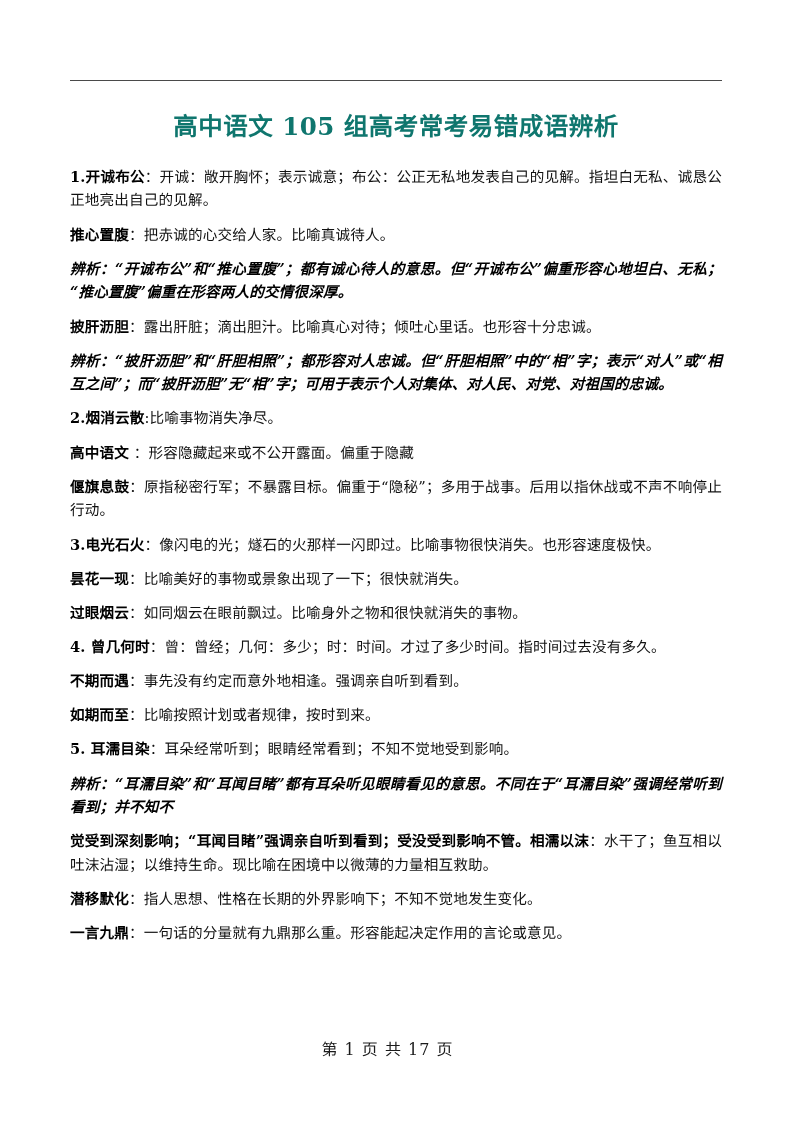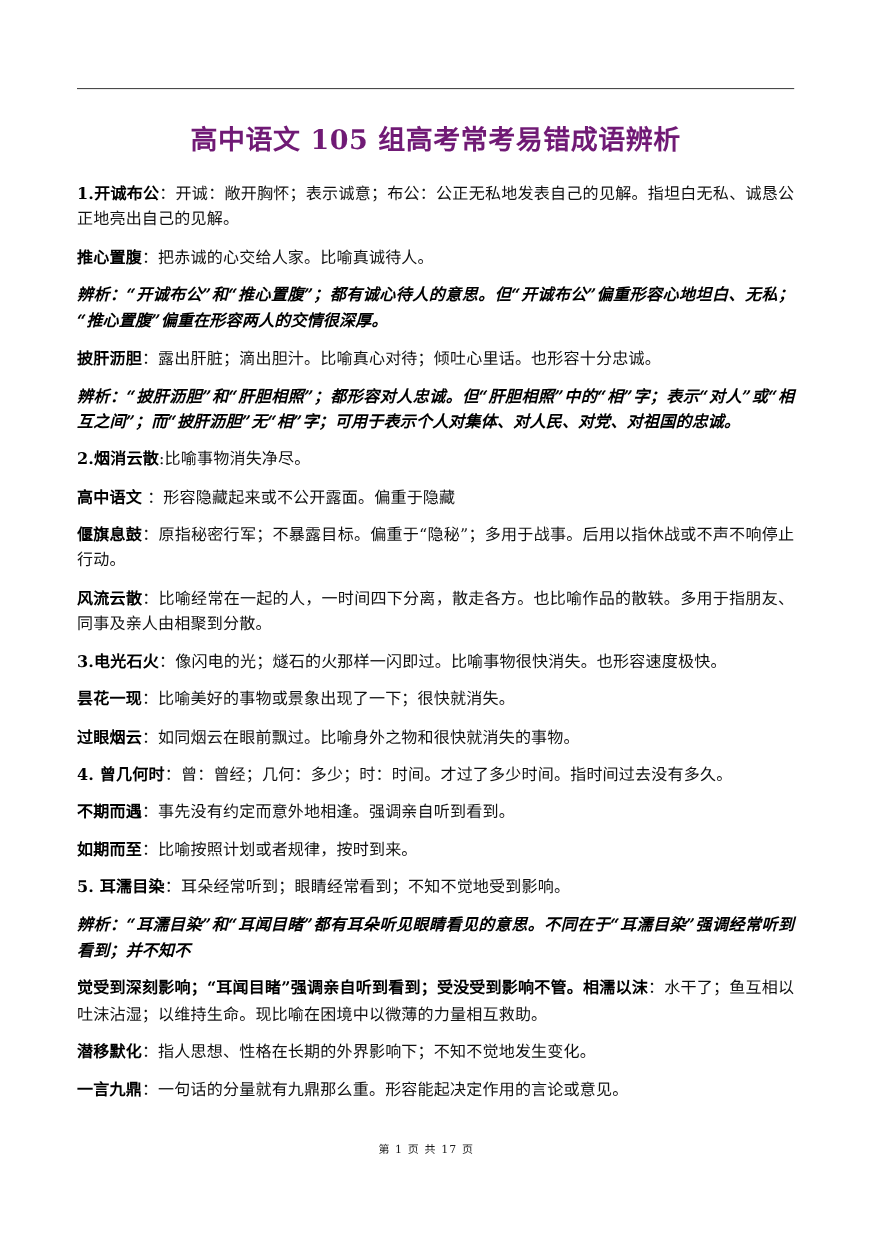--- a/index.html
+++ b/index.html
@@ -40,21 +40,21 @@
   }
   .doc-title {
     font-family: "DejaVu Serif", "Liberation Serif", serif;
     font-weight: bold;
     font-size: 24.5px;
     line-height: 1.3;
     text-align: center;
     letter-spacing: 0.5px;
     margin: 0 0 22px 0;
     padding-top: 6px;
-    color: #701a75;
+    color: #0f766e;
   }
   p.para {
     margin: 0 0 10.5px 0;
     font-size: 14.6px;
     line-height: 1.62;
     text-align: justify;
     text-justify: inter-ideograph;
     color: #111111;
     letter-spacing: 0.15px;
   }
@@ -69,21 +69,21 @@
     font-weight: bold;
     color: #000000;
     font-style: italic;
   }
   .footer {
     position: absolute;
     left: 0;
     top: 1036px;
     width: 775px;
     text-align: center;
-    font-size: 10px;
+    font-size: 16px;
     letter-spacing: 1px;
     color: #1a1a1a;
   }
 </style>
 </head>
 <body>
 
 <div class="page">
 
   <div class="header-rule"></div>
@@ -94,21 +94,20 @@
 
     <div id="paragraph-container">
         <p class="para"><span class="b">1.开诚布公</span><span>：开诚：敞开胸怀；表示诚意；布公：公正无私地发表自己的见解。指坦白无私、诚恳公正地亮出自己的见解。</span></p>
         <p class="para"><span class="b">推心置腹</span><span>：把赤诚的心交给人家。比喻真诚待人。</span></p>
         <p class="para allbold"><span>辨析：“开诚布公”和“推心置腹”；都有诚心待人的意思。但“开诚布公”偏重形容心地坦白、无私；“推心置腹”偏重在形容两人的交情很深厚。</span></p>
         <p class="para"><span class="b">披肝沥胆</span><span>：露出肝脏；滴出胆汁。比喻真心对待；倾吐心里话。也形容十分忠诚。</span></p>
         <p class="para allbold"><span>辨析：“披肝沥胆”和“肝胆相照”；都形容对人忠诚。但“肝胆相照”中的“相”字；表示“对人”或“相互之间”；而“披肝沥胆”无“相”字；可用于表示个人对集体、对人民、对党、对祖国的忠诚。</span></p>
         <p class="para"><span class="b">2.烟消云散</span><span>:比喻事物消失净尽。</span></p>
         <p class="para"><span class="b">高中语文</span><span> ：形容隐藏起来或不公开露面。偏重于隐藏</span></p>
         <p class="para"><span class="b">偃旗息鼓</span><span>：原指秘密行军；不暴露目标。偏重于“隐秘”；多用于战事。后用以指休战或不声不响停止行动。</span></p>
-        <p class="para"><span class="b">风流云散</span><span>：比喻经常在一起的人，一时间四下分离，散走各方。也比喻作品的散轶。多用于指朋友、同事及亲人由相聚到分散。</span></p>
         <p class="para"><span class="b">3.电光石火</span><span>：像闪电的光；燧石的火那样一闪即过。比喻事物很快消失。也形容速度极快。</span></p>
         <p class="para"><span class="b">昙花一现</span><span>：比喻美好的事物或景象出现了一下；很快就消失。</span></p>
         <p class="para"><span class="b">过眼烟云</span><span>：如同烟云在眼前飘过。比喻身外之物和很快就消失的事物。</span></p>
         <p class="para"><span class="b">4. 曾几何时</span><span>：曾：曾经；几何：多少；时：时间。才过了多少时间。指时间过去没有多久。</span></p>
         <p class="para"><span class="b">不期而遇</span><span>：事先没有约定而意外地相逢。强调亲自听到看到。</span></p>
         <p class="para"><span class="b">如期而至</span><span>：比喻按照计划或者规律，按时到来。</span></p>
         <p class="para"><span class="b">5. 耳濡目染</span><span>：耳朵经常听到；眼睛经常看到；不知不觉地受到影响。</span></p>
         <p class="para allbold"><span>辨析：“耳濡目染”和“耳闻目睹”都有耳朵听见眼睛看见的意思。不同在于“耳濡目染”强调经常听到看到；并不知不</span></p>
         <p class="para"><span class="b">觉受到深刻影响；“耳闻目睹”强调亲自听到看到；受没受到影响不管。相濡以沫</span><span>：水干了；鱼互相以吐沫沾湿；以维持生命。现比喻在困境中以微薄的力量相互救助。</span></p>
         <p class="para"><span class="b">潜移默化</span><span>：指人思想、性格在长期的外界影响下；不知不觉地发生变化。</span></p>

